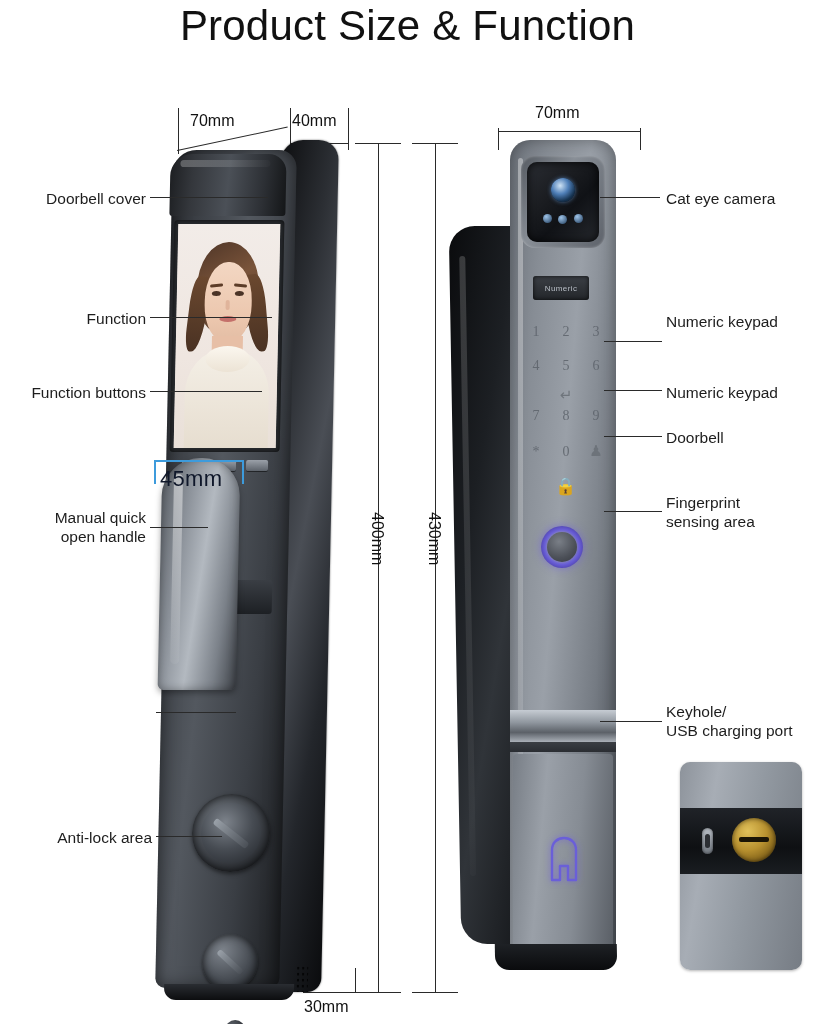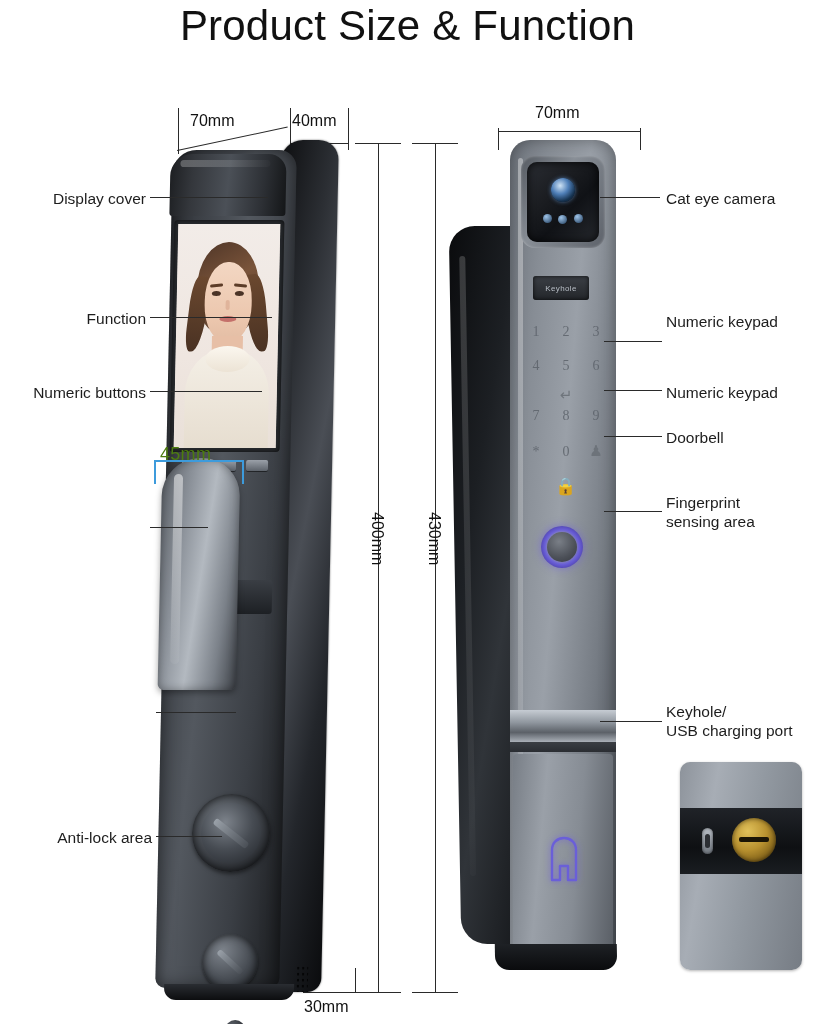--- a/index.html
+++ b/index.html
@@ -146,21 +146,21 @@
   .l-stub{
     position:absolute;left:82px;top:452px;width:40px;height:34px;
     background:linear-gradient(to bottom,#3a3e44,#1d2024);border-radius:3px;transform:skewX(-1.2deg);
   }
   
   .mm45-box{
     position:absolute;left:154px;top:460px;width:86px;height:22px;
     border-left:2px solid #3d9bdc;border-top:2px solid #3d9bdc;border-right:2px solid #3d9bdc;
   }
   .mm45-txt{
-    position:absolute;left:160px;top:444px;font-size:18px;color:#4d7c0f;letter-spacing:.3px;
+    position:absolute;left:160px;top:466px;font-size:22px;color:#0f172a;letter-spacing:.3px;
   }
 
   
   .l-knob-big{
     position:absolute;left:42px;top:666px;width:78px;height:78px;border-radius:50%;
     background:radial-gradient(circle at 36% 30%,#6a7077 0%,#3d4147 55%,#15171a 100%);
     box-shadow:inset 0 0 10px rgba(0,0,0,.8),0 2px 4px rgba(0,0,0,.5);
     transform:skewX(-1.2deg);
   }
   .l-knob-big::before{
@@ -405,21 +405,21 @@
     <div class="r-cam-plate">
       <div class="r-cam-glass">
         <div class="r-lens"></div>
         <div class="r-ir a"></div>
         <div class="r-ir b"></div>
         <div class="r-ir c"></div>
       </div>
     </div>
 
     <div class="r-welcome">
-      <span>Keyhole</span>
+      <span>Numeric</span>
     </div>
 
     <div class="r-keys">
       <div class="r-key" style="left:0px;top:0px;">1</div>
       <div class="r-key" style="left:30px;top:0px;">2</div>
       <div class="r-key" style="left:60px;top:0px;">3</div>
       <div class="r-key" style="left:0px;top:34px;">4</div>
       <div class="r-key" style="left:30px;top:34px;">5</div>
       <div class="r-key" style="left:60px;top:34px;">6</div>
       <div class="r-ico" style="left:30px;top:62px;">↵</div>
@@ -448,29 +448,31 @@
 
     <div class="r-cap"></div>
   </div>
 
   <div class="inset">
     <div class="inset-band"></div>
     <div class="inset-cyl"></div>
     <div class="inset-usb"></div>
   </div>
 
-  <div class="lbl r" style="left:6px;top:189px;width:140px;">Display cover</div>
+  <div class="lbl r" style="left:6px;top:189px;width:140px;">Doorbell cover</div>
   <div class="ldr" style="left:150px;top:197px;width:118px;"></div>
 
   <div class="lbl r" style="left:6px;top:309px;width:140px;">Function</div>
   <div class="ldr" style="left:150px;top:317px;width:122px;"></div>
 
-  <div class="lbl r" style="left:0px;top:383px;width:146px;">Numeric buttons</div>
+  <div class="lbl r" style="left:0px;top:383px;width:146px;">Function buttons</div>
   <div class="ldr" style="left:150px;top:391px;width:112px;"></div>
 
+  <div class="lbl r" style="left:0px;top:508px;width:146px;">Manual quick
+open handle</div>
   <div class="ldr" style="left:150px;top:527px;width:58px;"></div>
 
   <div class="ldr" style="left:156px;top:712px;width:80px;"></div>
 
   <div class="lbl r" style="left:0px;top:828px;width:152px;">Anti-lock area</div>
   <div class="ldr" style="left:156px;top:836px;width:66px;"></div>
 
   <div class="lbl l" style="left:666px;top:189px;width:160px;">Cat eye camera</div>
   <div class="ldr" style="left:600px;top:197px;width:60px;"></div>
 

